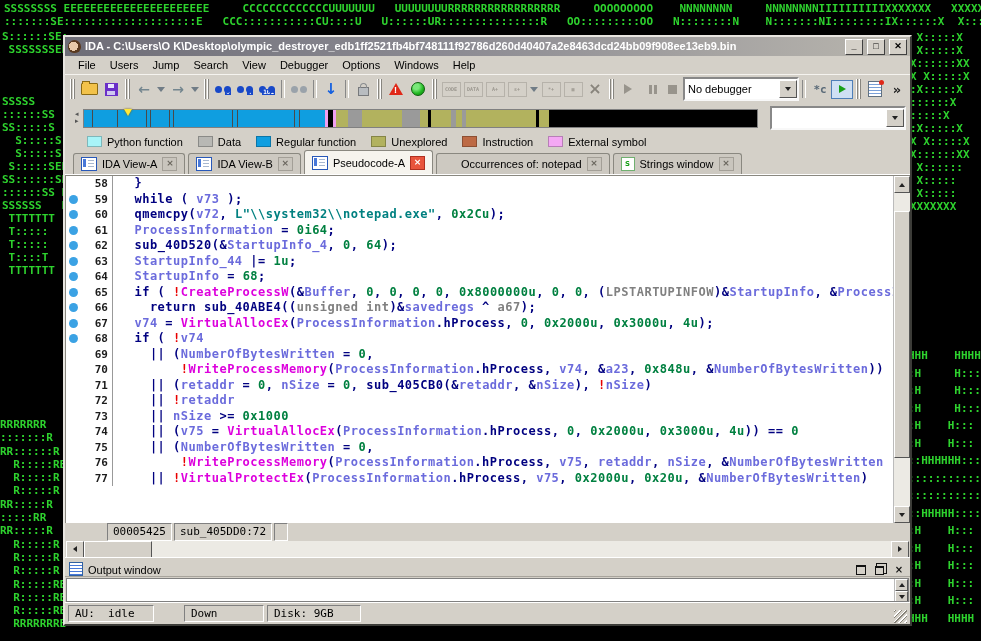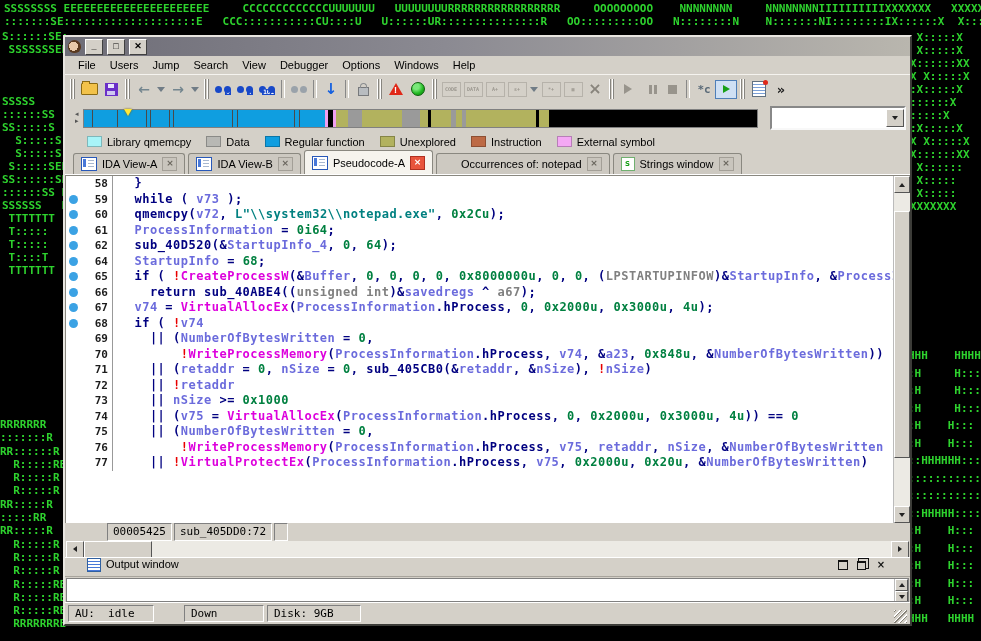--- a/index.html
+++ b/index.html
@@ -113,21 +113,21 @@
 
   .sbrow{height:18px;display:flex;align-items:center;gap:2px;padding-left:42px;flex:none;font:11px/16px "DejaVu Sans Mono",monospace;}
   .sbox{height:16px;border:1px solid;border-color:#808080 #fff #fff #808080;padding:0 5px;white-space:pre;}
   .sbox.empty{width:12px;padding:0;}
   .hscroll{height:16px;display:flex;align-items:center;flex:none;background:#eceae4;margin:0 1px;}
   .hs-btn{width:16px;height:15px;flex:none;background:#d4d0c8;border:1px solid;border-color:#fff #555 #555 #fff;display:flex;align-items:center;justify-content:center;}
   .hs-thumb{width:66px;height:15px;flex:none;background:#d4d0c8;border:1px solid;border-color:#fff #555 #555 #fff;}
   .hs-track{flex:1;}
 
   
-  .outtitle{height:18px;display:flex;align-items:flex-start;gap:5px;padding:0 22px;flex:none;
+  .outtitle{height:18px;display:flex;align-items:flex-end;gap:5px;padding:0 4px;flex:none;
             border-top:1px solid #fff;border-bottom:1px solid #a8a49c;font:11px "Liberation Sans",sans-serif;}
   .i-output{width:12px;height:12px;background:#fff;border:1px solid #3060a0;flex:none;
             background-image:repeating-linear-gradient(#fff 0 2px,#4878d8 2px 3px);}
   .outtitle .sp{flex:1;}
   .ob{width:14px;height:13px;flex:none;display:flex;align-items:center;justify-content:center;font:bold 10px/12px "DejaVu Sans",sans-serif;color:#111;}
   .ob-max{width:8px;height:7px;border:1px solid #111;border-top-width:2px;}
   .ob-rest{width:7px;height:6px;border:1px solid #111;border-top-width:2px;box-shadow:2px -2px 0 -0px #d4d0c8,2px -2px 0 1px #111;margin:2px 2px 0 0;}
   .outbody{height:22px;background:#fff;border:1px solid #808080;margin:1px 1px 0 1px;flex:none;position:relative;
            font:bold 12px/20px "DejaVu Sans Mono",monospace;color:#000;padding-left:4px;white-space:pre;overflow:hidden;}
   .outsb{position:absolute;right:0;top:0;bottom:0;width:13px;background:#eceae4;border-left:1px solid #bbb;display:flex;flex-direction:column;}
@@ -216,20 +216,21 @@
 :H    H:::
 :H    H:::
 :H    H:::
 HHH   HHHH</div>
     </div>
 
   <div id="win">
 
     <div class="titlebar">
       <div class="lady"></div>
+      <div class="title-text">IDA - C:\Users\O K\Desktop\olympic_destroyer_edb1ff2521fb4bf748111f92786d260d40407a2e8463dcd24bb09f908ee13eb9.bin</div>
       <div class="tb-btn">_</div>
       <div class="tb-btn">□</div>
       <div class="tb-btn">✕</div>
     </div>
 
     <div class="menubar" id="menubar">
         <span class="menu-item">File</span>
         <span class="menu-item">Users</span>
         <span class="menu-item">Jump</span>
         <span class="menu-item">Search</span>
@@ -324,20 +325,26 @@
       <span class="grip"></span>
       <span class="tbtn">
           <span class="i-play"></span>
         </span>
       <span class="tbtn">
           <span class="i-pause"></span>
         </span>
       <span class="tbtn">
           <span class="i-stop"></span>
         </span>
+      <span class="combo" style="width:112px">
+        <span class="combo-val">No debugger</span>
+        <span class="combo-btn">
+            <i class="tri-down"></i>
+          </span>
+      </span>
       <span class="vline"></span>
       <span class="tbtn">
           <span class="i-c">*c</span>
         </span>
       <span class="tbtn">
           <span class="i-runwin">
             <i></i>
           </span>
         </span>
       <span class="grip"></span>
@@ -396,21 +403,21 @@
         <span class="combo-val"></span>
         <span class="combo-btn">
             <i class="tri-down"></i>
           </span>
       </span>
     </div>
 
     <div class="legend" id="legend">
         <span class="lg-item">
           <span class="lg-sw" style="background: rgb(168, 244, 248);"></span>
-          <span>Library qmemcpy</span>
+          <span>Python function</span>
         </span>
         <span class="lg-item">
           <span class="lg-sw" style="background: rgb(184, 184, 180);"></span>
           <span>Data</span>
         </span>
         <span class="lg-item">
           <span class="lg-sw" style="background: rgb(15, 158, 224);"></span>
           <span>Regular function</span>
         </span>
         <span class="lg-item">
@@ -455,20 +462,21 @@
         </div>
       </div>
 
     <div class="codewrap">
       <div id="code">
           <div class="cl"><span class="g"><span class="lnum">58</span></span><span class="ct"><span style="color: rgb(0, 0, 128);">  }</span></span></div>
           <div class="cl"><span class="g"><span class="bp"></span><span class="lnum">59</span></span><span class="ct"><span style="color: rgb(0, 0, 128);">  while ( </span><span style="color: rgb(107, 107, 220);">v73</span><span style="color: rgb(0, 0, 128);"> );</span></span></div>
           <div class="cl"><span class="g"><span class="bp"></span><span class="lnum">60</span></span><span class="ct"><span style="color: rgb(0, 0, 128);">  </span><span style="color: rgb(0, 0, 128);">qmemcpy</span><span style="color: rgb(0, 0, 128);">(</span><span style="color: rgb(107, 107, 220);">v72</span><span style="color: rgb(0, 0, 128);">, </span><span style="color: rgb(0, 128, 128);">L"\\system32\\notepad.exe"</span><span style="color: rgb(0, 0, 128);">, </span><span style="color: rgb(0, 128, 64);">0x2Cu</span><span style="color: rgb(0, 0, 128);">);</span></span></div>
           <div class="cl"><span class="g"><span class="bp"></span><span class="lnum">61</span></span><span class="ct"><span style="color: rgb(0, 0, 128);">  </span><span style="color: rgb(107, 107, 220);">ProcessInformation</span><span style="color: rgb(0, 0, 128);"> = </span><span style="color: rgb(0, 128, 64);">0i64</span><span style="color: rgb(0, 0, 128);">;</span></span></div>
           <div class="cl"><span class="g"><span class="bp"></span><span class="lnum">62</span></span><span class="ct"><span style="color: rgb(0, 0, 128);">  </span><span style="color: rgb(0, 0, 128);">sub_40D520</span><span style="color: rgb(0, 0, 128);">(&amp;</span><span style="color: rgb(107, 107, 220);">StartupInfo_4</span><span style="color: rgb(0, 0, 128);">, </span><span style="color: rgb(0, 128, 64);">0</span><span style="color: rgb(0, 0, 128);">, </span><span style="color: rgb(0, 128, 64);">64</span><span style="color: rgb(0, 0, 128);">);</span></span></div>
+          <div class="cl"><span class="g"><span class="bp"></span><span class="lnum">63</span></span><span class="ct"><span style="color: rgb(0, 0, 128);">  </span><span style="color: rgb(107, 107, 220);">StartupInfo_44</span><span style="color: rgb(0, 0, 128);"> |= </span><span style="color: rgb(0, 128, 64);">1u</span><span style="color: rgb(0, 0, 128);">;</span></span></div>
           <div class="cl"><span class="g"><span class="bp"></span><span class="lnum">64</span></span><span class="ct"><span style="color: rgb(0, 0, 128);">  </span><span style="color: rgb(107, 107, 220);">StartupInfo</span><span style="color: rgb(0, 0, 128);"> = </span><span style="color: rgb(0, 128, 64);">68</span><span style="color: rgb(0, 0, 128);">;</span></span></div>
           <div class="cl"><span class="g"><span class="bp"></span><span class="lnum">65</span></span><span class="ct"><span style="color: rgb(0, 0, 128);">  if ( </span><span style="color: rgb(232, 0, 0);">!</span><span style="color: rgb(221, 0, 221);">CreateProcessW</span><span style="color: rgb(0, 0, 128);">(&amp;</span><span style="color: rgb(107, 107, 220);">Buffer</span><span style="color: rgb(0, 0, 128);">, </span><span style="color: rgb(0, 128, 64);">0</span><span style="color: rgb(0, 0, 128);">, </span><span style="color: rgb(0, 128, 64);">0</span><span style="color: rgb(0, 0, 128);">, </span><span style="color: rgb(0, 128, 64);">0</span><span style="color: rgb(0, 0, 128);">, </span><span style="color: rgb(0, 128, 64);">0</span><span style="color: rgb(0, 0, 128);">, </span><span style="color: rgb(0, 128, 64);">0x8000000u</span><span style="color: rgb(0, 0, 128);">, </span><span style="color: rgb(0, 128, 64);">0</span><span style="color: rgb(0, 0, 128);">, </span><span style="color: rgb(0, 128, 64);">0</span><span style="color: rgb(0, 0, 128);">, (</span><span style="color: rgb(128, 128, 128);">LPSTARTUPINFOW</span><span style="color: rgb(0, 0, 128);">)&amp;</span><span style="color: rgb(107, 107, 220);">StartupInfo</span><span style="color: rgb(0, 0, 128);">, &amp;</span><span style="color: rgb(107, 107, 220);">ProcessInf</span></span></div>
           <div class="cl"><span class="g"><span class="bp"></span><span class="lnum">66</span></span><span class="ct"><span style="color: rgb(0, 0, 128);">    return </span><span style="color: rgb(0, 0, 128);">sub_40ABE4</span><span style="color: rgb(0, 0, 128);">((</span><span style="color: rgb(128, 128, 128);">unsigned int</span><span style="color: rgb(0, 0, 128);">)&amp;</span><span style="color: rgb(107, 107, 220);">savedregs</span><span style="color: rgb(0, 0, 128);"> ^ </span><span style="color: rgb(128, 128, 128);">a67</span><span style="color: rgb(0, 0, 128);">);</span></span></div>
           <div class="cl"><span class="g"><span class="bp"></span><span class="lnum">67</span></span><span class="ct"><span style="color: rgb(0, 0, 128);">  </span><span style="color: rgb(107, 107, 220);">v74</span><span style="color: rgb(0, 0, 128);"> = </span><span style="color: rgb(221, 0, 221);">VirtualAllocEx</span><span style="color: rgb(0, 0, 128);">(</span><span style="color: rgb(107, 107, 220);">ProcessInformation</span><span style="color: rgb(0, 0, 128);">.hProcess</span><span style="color: rgb(0, 0, 128);">, </span><span style="color: rgb(0, 128, 64);">0</span><span style="color: rgb(0, 0, 128);">, </span><span style="color: rgb(0, 128, 64);">0x2000u</span><span style="color: rgb(0, 0, 128);">, </span><span style="color: rgb(0, 128, 64);">0x3000u</span><span style="color: rgb(0, 0, 128);">, </span><span style="color: rgb(0, 128, 64);">4u</span><span style="color: rgb(0, 0, 128);">);</span></span></div>
           <div class="cl"><span class="g"><span class="bp"></span><span class="lnum">68</span></span><span class="ct"><span style="color: rgb(0, 0, 128);">  if ( </span><span style="color: rgb(232, 0, 0);">!</span><span style="color: rgb(107, 107, 220);">v74</span></span></div>
           <div class="cl"><span class="g"><span class="lnum">69</span></span><span class="ct"><span style="color: rgb(0, 0, 128);">    || (</span><span style="color: rgb(107, 107, 220);">NumberOfBytesWritten</span><span style="color: rgb(0, 0, 128);"> = </span><span style="color: rgb(0, 128, 64);">0</span><span style="color: rgb(0, 0, 128);">,</span></span></div>
           <div class="cl"><span class="g"><span class="lnum">70</span></span><span class="ct"><span style="color: rgb(0, 0, 128);">        </span><span style="color: rgb(232, 0, 0);">!</span><span style="color: rgb(221, 0, 221);">WriteProcessMemory</span><span style="color: rgb(0, 0, 128);">(</span><span style="color: rgb(107, 107, 220);">ProcessInformation</span><span style="color: rgb(0, 0, 128);">.hProcess</span><span style="color: rgb(0, 0, 128);">, </span><span style="color: rgb(107, 107, 220);">v74</span><span style="color: rgb(0, 0, 128);">, &amp;</span><span style="color: rgb(107, 107, 220);">a23</span><span style="color: rgb(0, 0, 128);">, </span><span style="color: rgb(0, 128, 64);">0x848u</span><span style="color: rgb(0, 0, 128);">, &amp;</span><span style="color: rgb(107, 107, 220);">NumberOfBytesWritten</span><span style="color: rgb(0, 0, 128);">))</span></span></div>
           <div class="cl"><span class="g"><span class="lnum">71</span></span><span class="ct"><span style="color: rgb(0, 0, 128);">    || (</span><span style="color: rgb(107, 107, 220);">retaddr</span><span style="color: rgb(0, 0, 128);"> = </span><span style="color: rgb(0, 128, 64);">0</span><span style="color: rgb(0, 0, 128);">, </span><span style="color: rgb(107, 107, 220);">nSize</span><span style="color: rgb(0, 0, 128);"> = </span><span style="color: rgb(0, 128, 64);">0</span><span style="color: rgb(0, 0, 128);">, </span><span style="color: rgb(0, 0, 128);">sub_405CB0</span><span style="color: rgb(0, 0, 128);">(&amp;</span><span style="color: rgb(107, 107, 220);">retaddr</span><span style="color: rgb(0, 0, 128);">, &amp;</span><span style="color: rgb(107, 107, 220);">nSize</span><span style="color: rgb(0, 0, 128);">), </span><span style="color: rgb(232, 0, 0);">!</span><span style="color: rgb(107, 107, 220);">nSize</span><span style="color: rgb(0, 0, 128);">)</span></span></div>
           <div class="cl"><span class="g"><span class="lnum">72</span></span><span class="ct"><span style="color: rgb(0, 0, 128);">    || </span><span style="color: rgb(232, 0, 0);">!</span><span style="color: rgb(107, 107, 220);">retaddr</span></span></div>
           <div class="cl"><span class="g"><span class="lnum">73</span></span><span class="ct"><span style="color: rgb(0, 0, 128);">    || </span><span style="color: rgb(107, 107, 220);">nSize</span><span style="color: rgb(0, 0, 128);"> &gt;= </span><span style="color: rgb(0, 128, 64);">0x1000</span></span></div>

